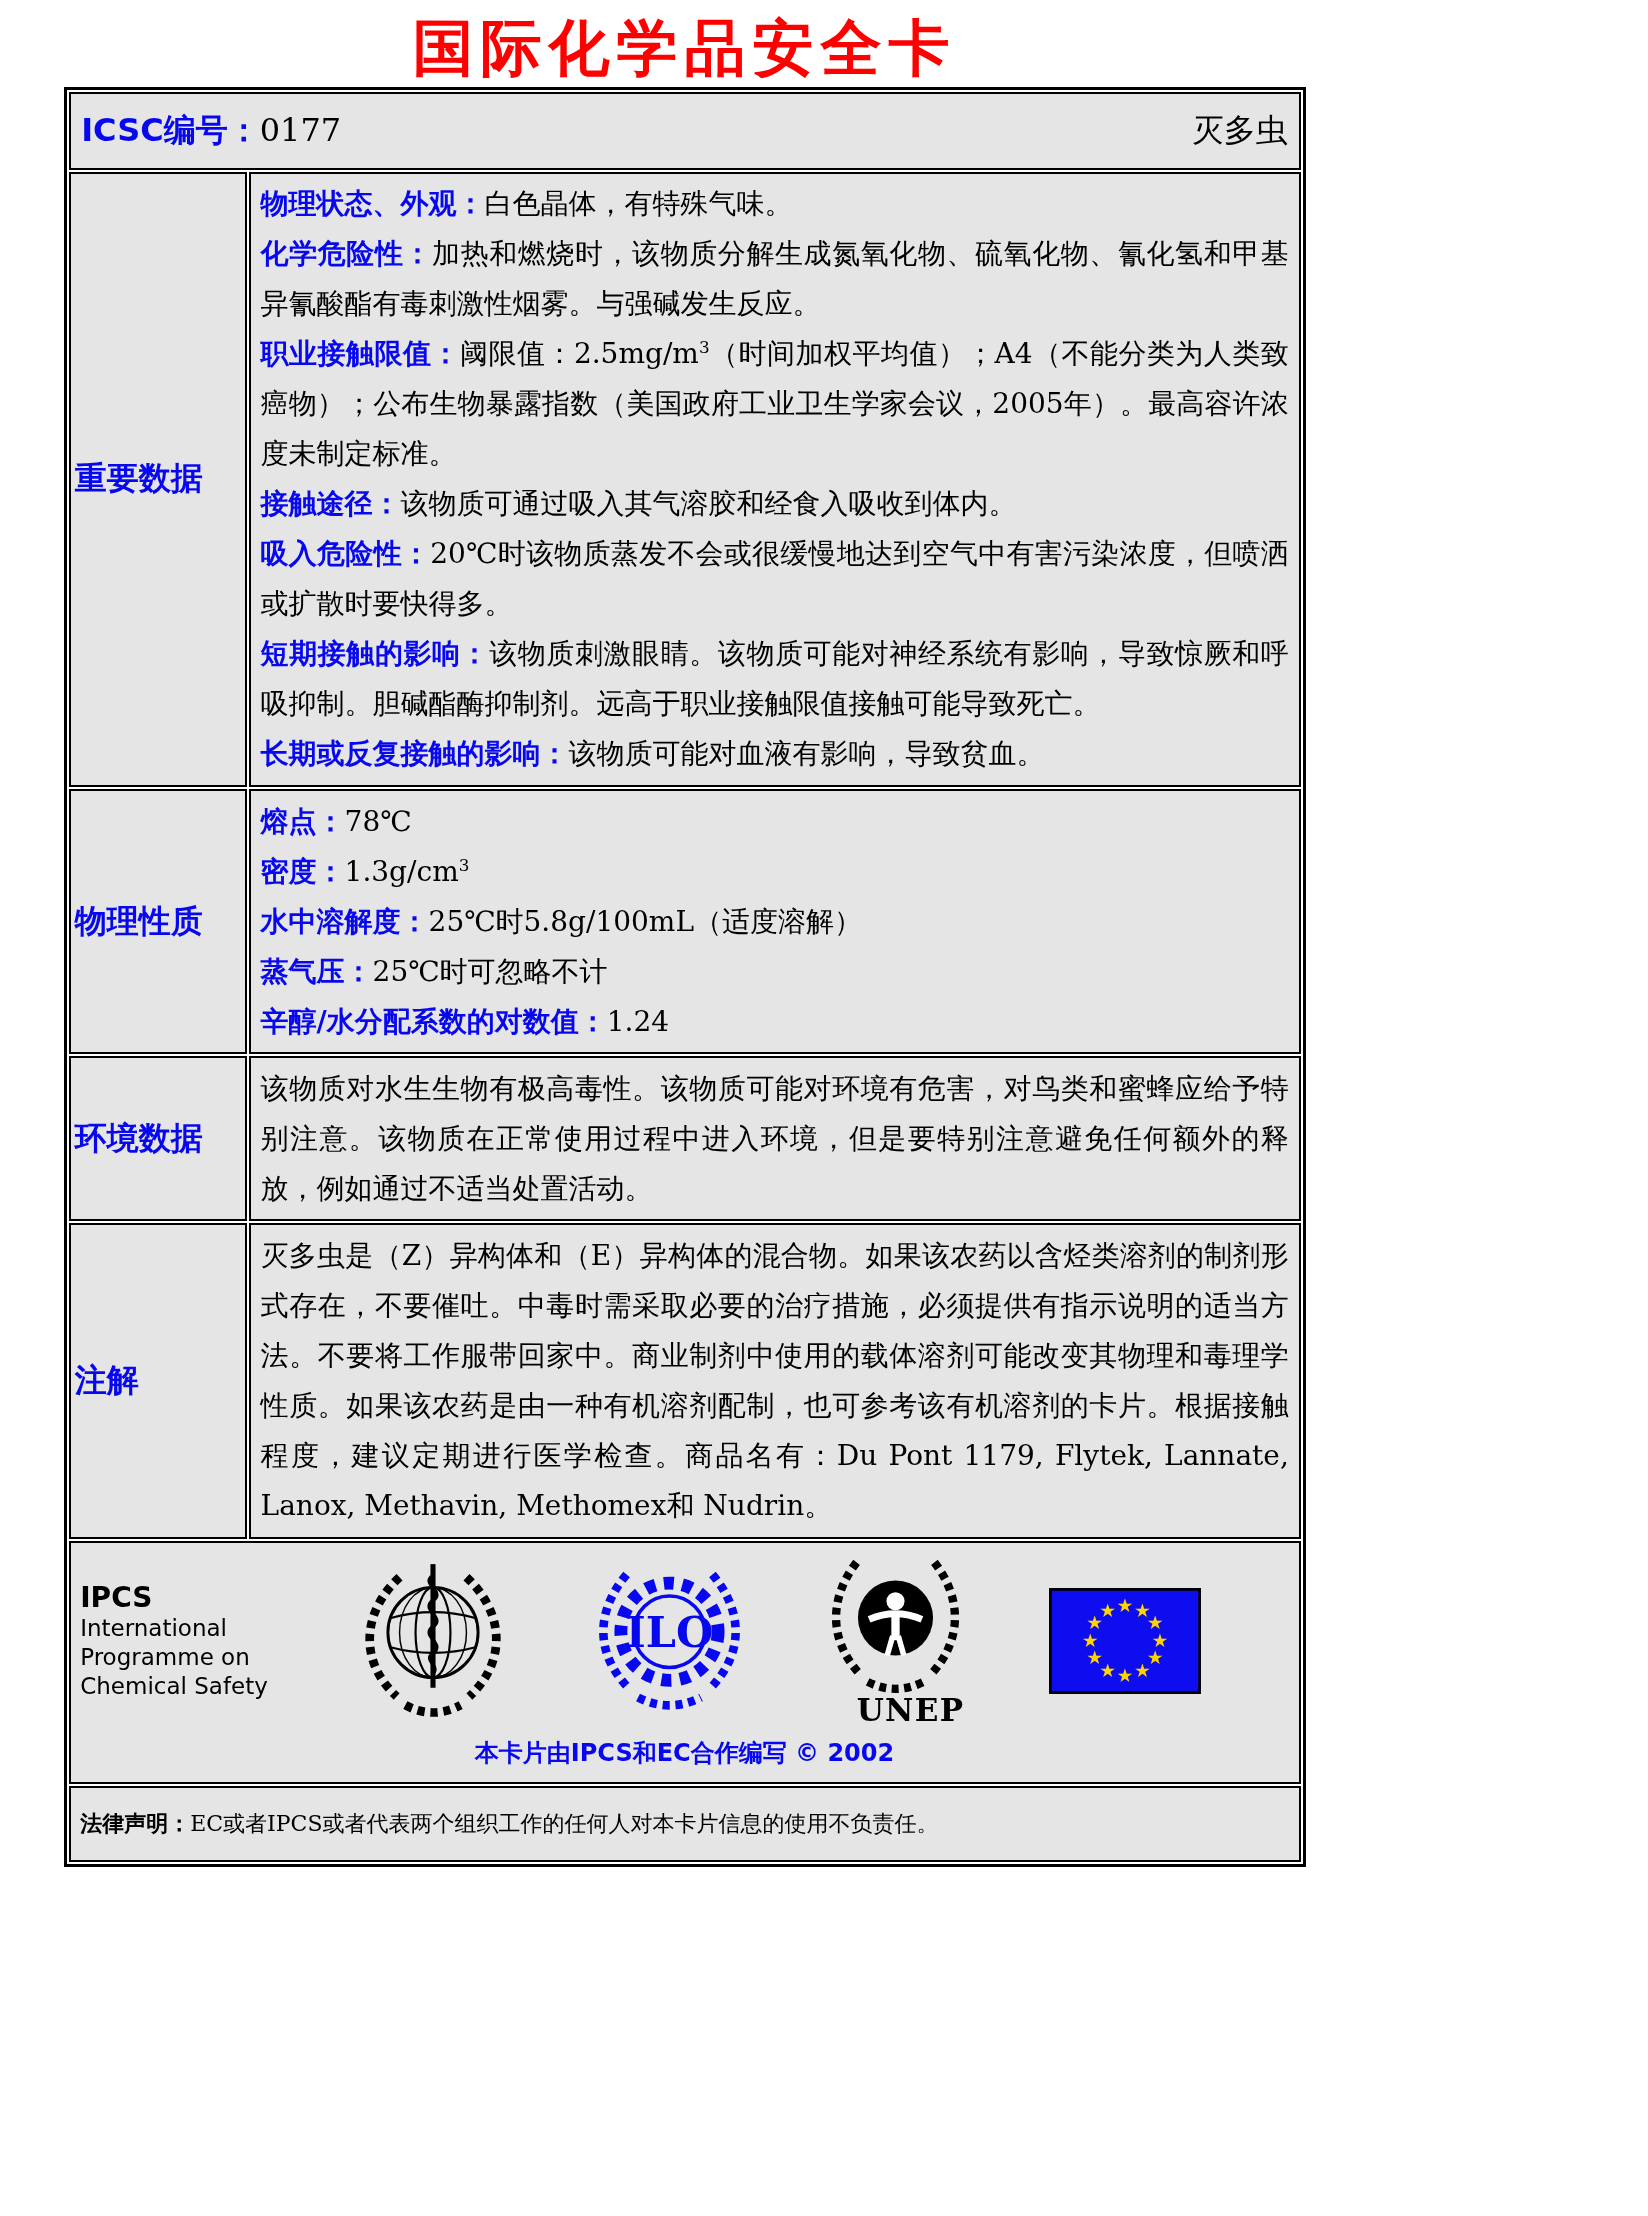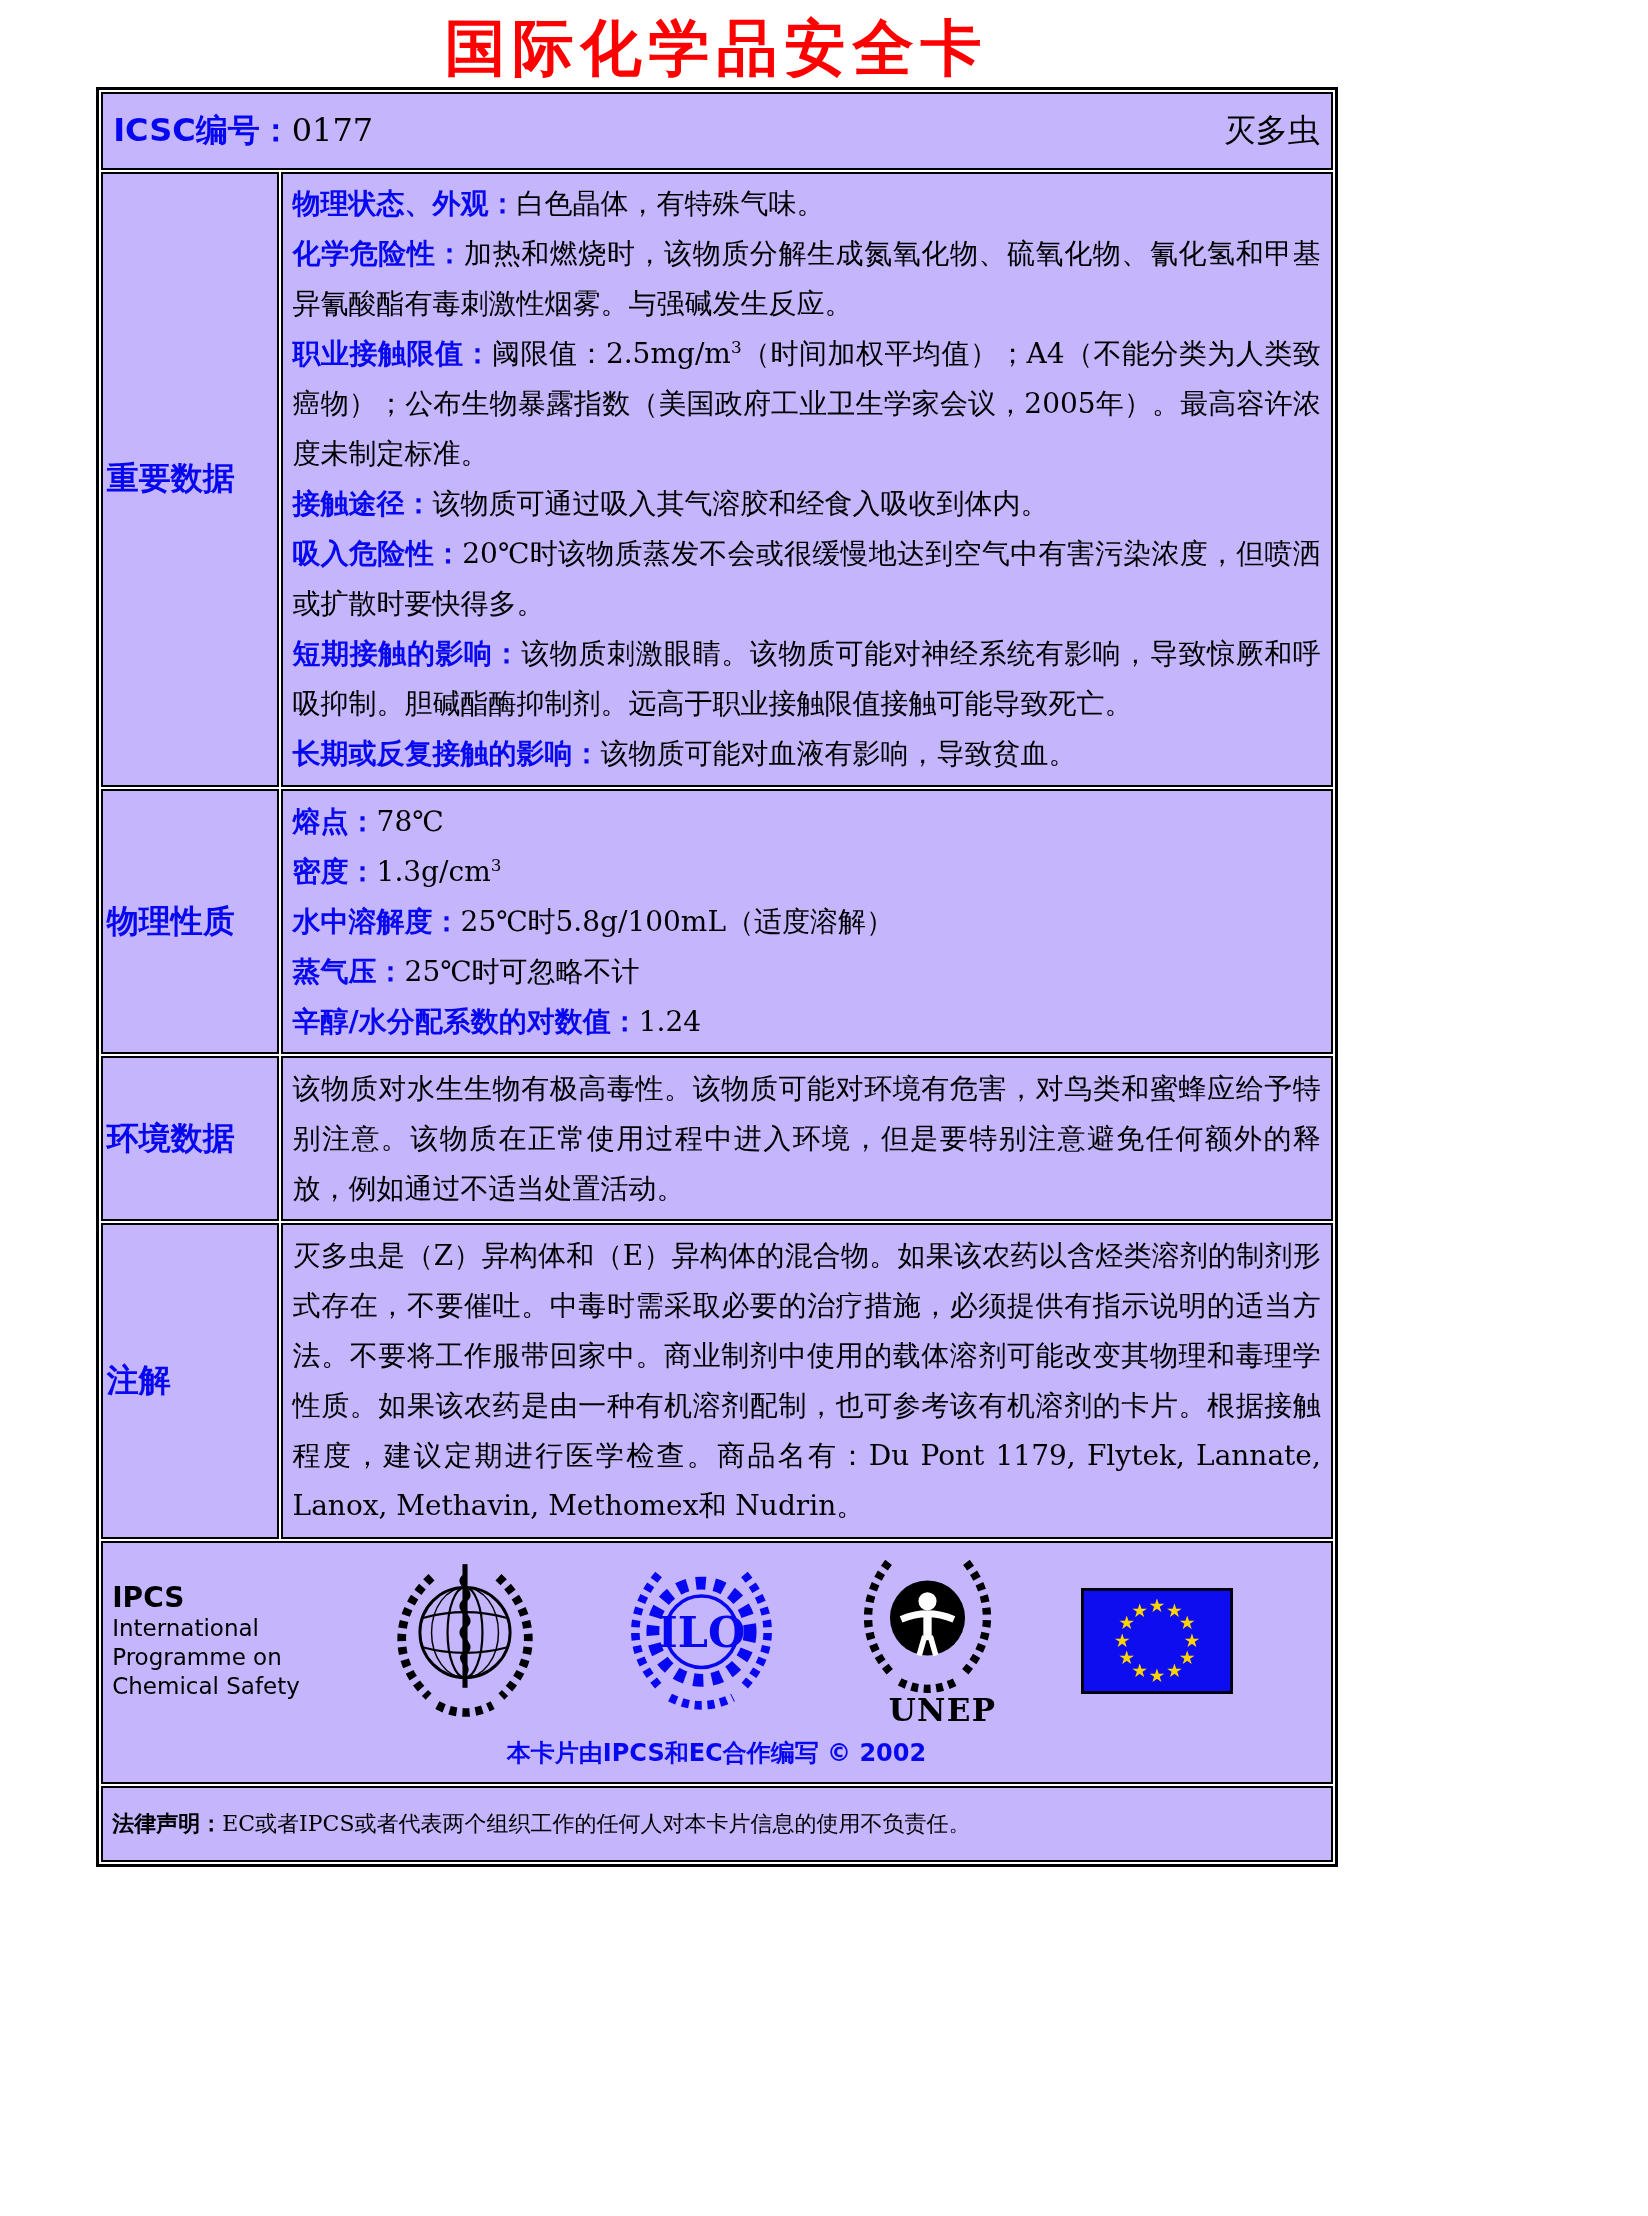--- a/index.html
+++ b/index.html
@@ -4,21 +4,20 @@
 <style>
   html,body{margin:0;padding:0;background:#ffffff;}
   .page{
     position:relative;
     width:1369px;
     height:2216px;
     background:#ffffff;
     font-family:"DejaVu Serif", serif;
     color:#000;
     overflow:hidden;
-    margin-left:32px;
   }
   .title{
     text-align:center;
     padding-top:12.5px;
     font-size:61px;
     line-height:1.15;
     font-weight:bold;
     letter-spacing:7px;
     color:var(--title_red);
     font-family:"DejaVu Serif", serif;
@@ -27,21 +26,21 @@
     width:1242px;
     margin:4.2px auto 0 auto;
     border:3.5px solid #000;
     border-collapse:separate;
     border-spacing:2.8px;
     background:#fff;
   }
   td{
     border:2.1px solid #000;
     vertical-align:middle;
-    background:#c4b5fd;
+    background:#e5e5e5;
   }
   td.lbl{
     width:166px;
     color:var(--label_blue);
     font-weight:bold;
     font-size:32px;
     font-family:"DejaVu Sans", sans-serif;
     padding:0 4.2px;
   }
   td.content{

